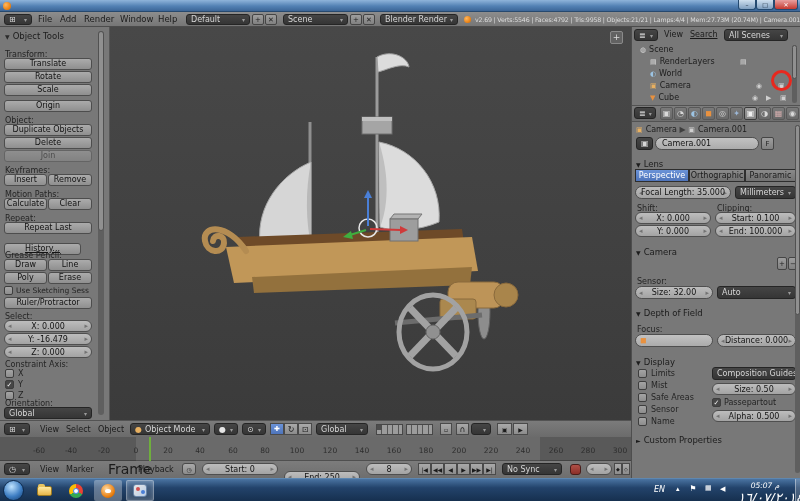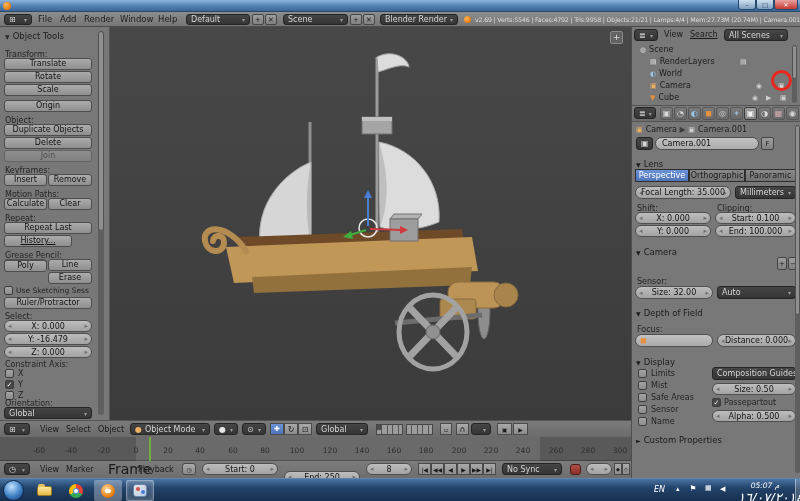--- a/index.html
+++ b/index.html
@@ -167,25 +167,25 @@
     <div class="abs btn" style="left:4px;top:110px;width:88px;height:12px;">Delete</div>
     <div class="abs btn dis" style="left:4px;top:123px;width:88px;height:12px;">Join</div>
     <span class="abs lbl" style="left:5px;top:139px;">Keyframes:</span>
     <div class="abs btn" style="left:4px;top:147px;width:43px;height:12px;">Insert</div>
     <div class="abs btn" style="left:48px;top:147px;width:44px;height:12px;">Remove</div>
     <span class="abs lbl" style="left:5px;top:163px;">Motion Paths:</span>
     <div class="abs btn" style="left:4px;top:171px;width:43px;height:12px;">Calculate</div>
     <div class="abs btn" style="left:48px;top:171px;width:44px;height:12px;">Clear</div>
     <span class="abs lbl" style="left:5px;top:187px;">Repeat:</span>
     <div class="abs btn" style="left:4px;top:195px;width:88px;height:12px;">Repeat Last</div>
-    <div class="abs btn" style="left:4px;top:208px;width:68px;height:12px;text-decoration:underline;">History...</div>
+    <div class="abs btn" style="left:4px;top:216px;width:77px;height:12px;text-decoration:underline;">History...</div>
     <span class="abs lbl" style="left:5px;top:224px;">Grease Pencil:</span>
     <div class="abs btn" style="left:4px;top:232px;width:43px;height:12px;">Draw</div>
     <div class="abs btn" style="left:48px;top:232px;width:44px;height:12px;">Line</div>
-    <div class="abs btn" style="left:4px;top:233px;width:43px;height:12px;">Poly</div>
+    <div class="abs btn" style="left:4px;top:245px;width:43px;height:12px;">Poly</div>
     <div class="abs btn" style="left:48px;top:245px;width:44px;height:12px;">Erase</div>
     <span class="abs cb" style="left:4px;top:259px;position:absolute;"></span>
     <span class="abs lbl" style="left:16px;top:259px;font-size:7.5px;">Use Sketching Sess</span>
     <div class="abs btn" style="left:4px;top:270px;width:88px;height:12px;">Ruler/Protractor</div>
     <span class="abs lbl" style="left:5px;top:285px;">Select:</span>
     <div class="num" style="left:4px;top:293px;width:88px;height:12px;">X: 0.000</div>
     <div class="num" style="left:4px;top:306px;width:88px;height:12px;">Y: -16.479</div>
     <div class="num" style="left:4px;top:319px;width:88px;height:12px;">Z: 0.000</div>
     <span class="abs lbl" style="left:5px;top:333px;">Constraint Axis:</span>
     <span class="abs cb" style="left:5px;top:342px;position:absolute;"></span>

